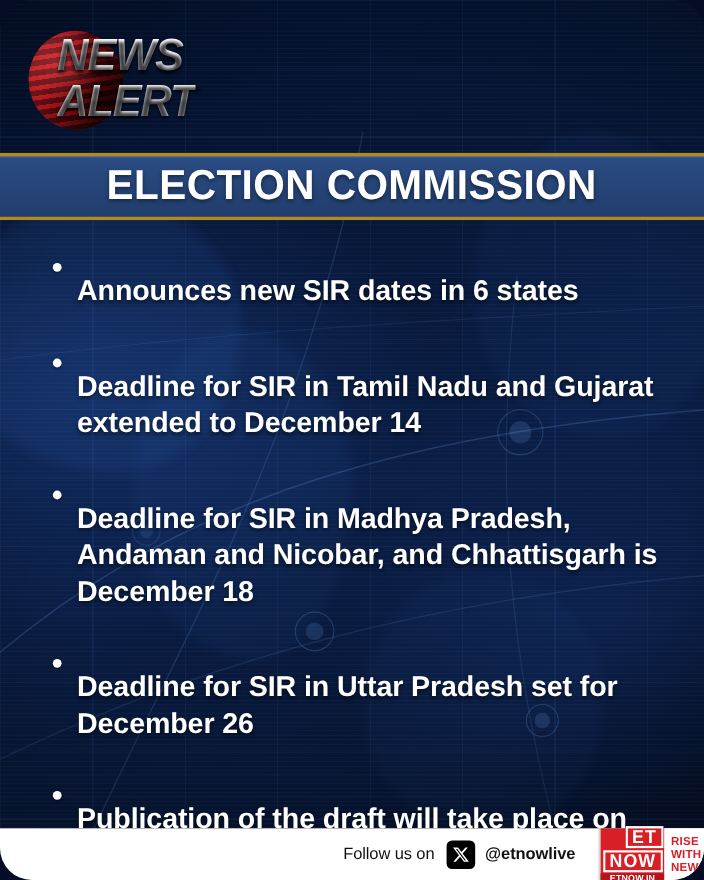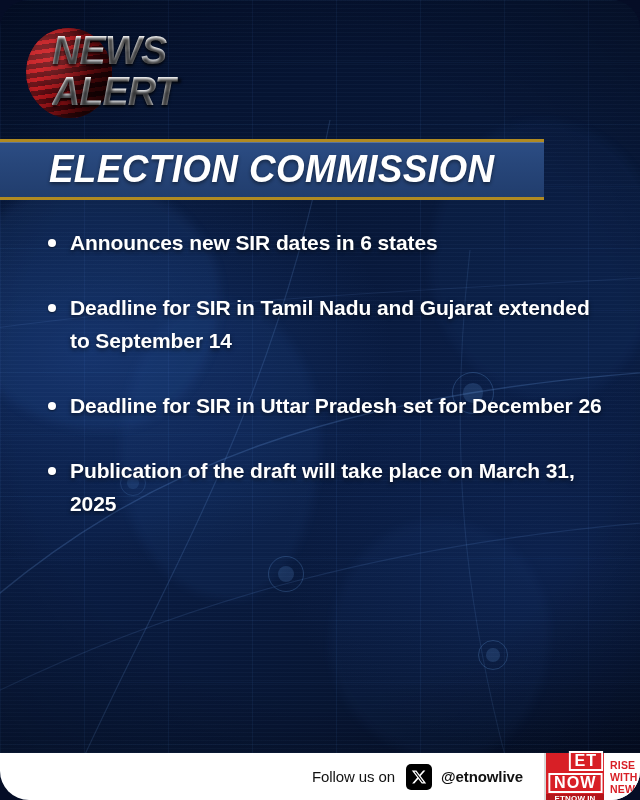--- a/index.html
+++ b/index.html
@@ -64,26 +64,26 @@
     background:linear-gradient(180deg,#ffffff 0%,#ffffff 46%,#c9ccd2 56%,#f4f5f7 100%);
     -webkit-background-clip:text;background-clip:text;
     -webkit-text-fill-color:transparent;
     text-shadow:0 2px 3px rgba(0,0,0,.75);
     transform:scaleX(.96);transform-origin:left center;
   }
   .na-line.l2{margin-top:1px;}
 
   
   #title-band{
-    position:absolute;left:0;top:139px;width:544px;height:61px;
+    position:absolute;left:0;top:139px;width:640px;height:61px;
     background:linear-gradient(180deg,#2c4d84 0%,#27467a 40%,#213d6d 100%);
     border-top:3px solid #b08a22;
     border-bottom:3px solid #b08a22;
     box-sizing:border-box;
-    display:flex;align-items:center;justify-content:center;font-style:italic;
+    display:flex;align-items:center;justify-content:center;
   }
   #title-band::before{content:"";position:absolute;left:0;right:0;top:0;height:1px;background:rgba(255,255,255,.22);}
   #page-title{
     font-size:38px;font-weight:bold;color:#ffffff;
     letter-spacing:.4px;
     transform:scaleX(.97);
     text-shadow:0 2px 4px rgba(0,0,0,.45);
     white-space:nowrap;
   }
 
@@ -98,24 +98,25 @@
   }
   .bullet:last-child{margin-bottom:0;}
   .dot{
     flex:0 0 auto;
     width:8px;height:8px;border-radius:50%;
     background:#ffffff;
     margin:13px 14px 0 10px;
     box-shadow:0 1px 2px rgba(0,0,0,.5);
   }
   .btext{
-    font-size:21px;font-weight:bold;color:#ffffff;
+    font-size:26px;font-weight:bold;color:#ffffff;
     line-height:33px;letter-spacing:-.1px;
     text-shadow:0 2px 4px rgba(0,0,0,.55);
     max-width:540px;
+    margin-top:22px;
   }
 
   
   #footer{
     position:absolute;left:0;bottom:0;width:640px;height:47px;
     background:#ffffff;
     display:flex;align-items:center;justify-content:flex-end;
   }
   #follow-text{
     font-size:15px;font-weight:normal;color:#111111;
@@ -198,21 +199,25 @@
     <div id="page-title">ELECTION COMMISSION</div>
   </div>
 
   <div id="bullets">
     <div class="bullet">
       <div class="dot"></div>
       <div class="btext">Announces new SIR dates in 6 states</div>
     </div>
     <div class="bullet">
       <div class="dot"></div>
-      <div class="btext">Deadline for SIR in Tamil Nadu and Gujarat extended to September 14</div>
+      <div class="btext">Deadline for SIR in Tamil Nadu and Gujarat extended to December 14</div>
+    </div>
+    <div class="bullet">
+      <div class="dot"></div>
+      <div class="btext">Deadline for SIR in Madhya Pradesh, Andaman and Nicobar, and Chhattisgarh is December 18</div>
     </div>
     <div class="bullet">
       <div class="dot"></div>
       <div class="btext">Deadline for SIR in Uttar Pradesh set for December 26</div>
     </div>
     <div class="bullet">
       <div class="dot"></div>
       <div class="btext">Publication of the draft will take place on March 31, 2025</div>
     </div>
   </div>

